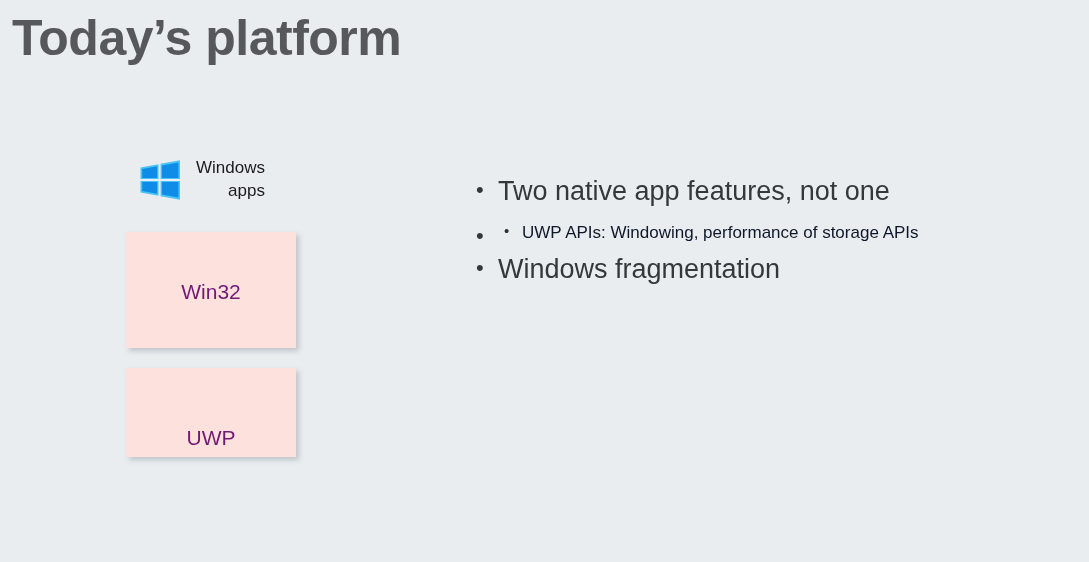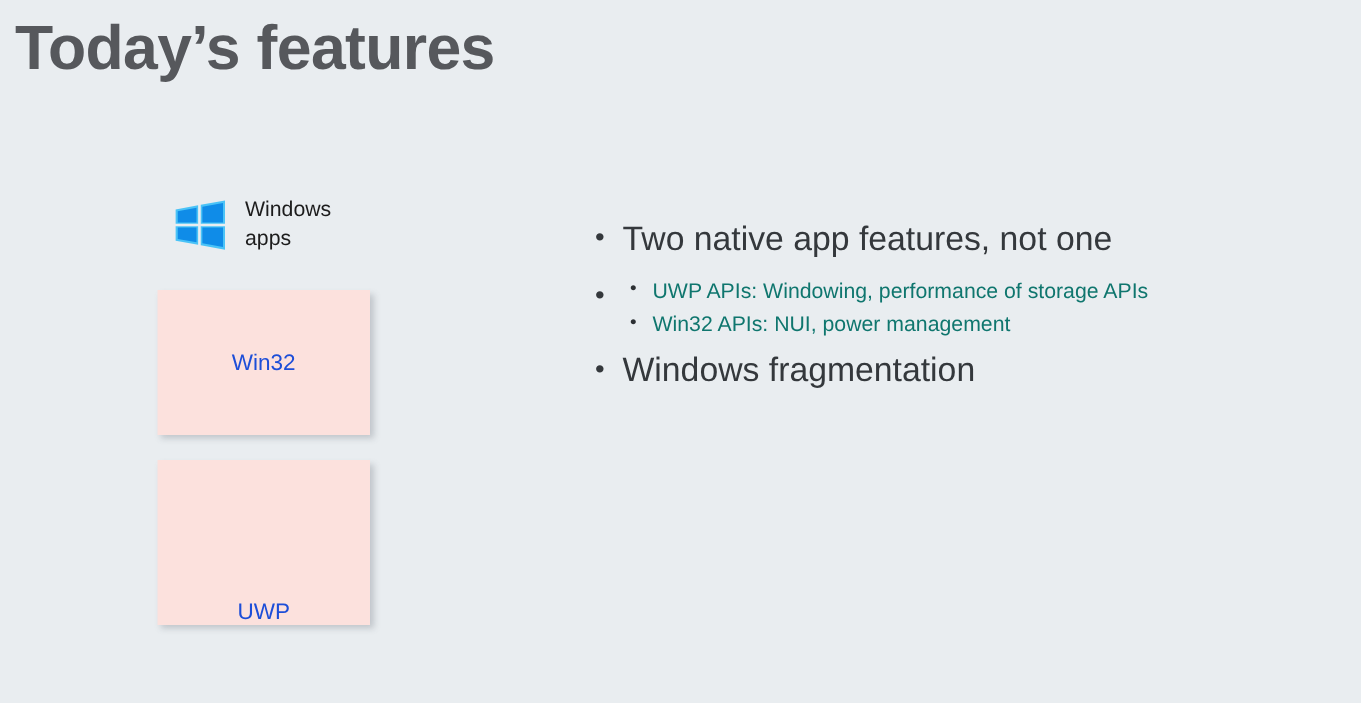--- a/index.html
+++ b/index.html
@@ -51,52 +51,52 @@
   .win-logo {
     width: 48px;
     height: 48px;
     display: block;
     flex: 0 0 auto;
   }
   .win-label {
     font-size: 17px;
     color: #1c1c1c;
     line-height: 1.35;
-    text-align: left;
+    text-align: right;
     white-space: pre-line;
     font-family: "Liberation Sans", sans-serif;
   }
 
   .platform-card {
     position: absolute;
     background: #fce1dd;
     box-shadow: 3px 3px 5px rgba(100,105,115,0.30);
     display: flex;
     justify-content: center;
-    font-size: 18px;
-    color: #1d4ed8;
+    font-size: 21px;
+    color: #701a75;
   }
   .platform-card .card-label {
     display: block;
   }
   .card-win32 {
     left: 126px;
     top: 232px;
     width: 170px;
     height: 116px;
     align-items: flex-start;
   }
   .card-win32 .card-label { margin-top: 48px; }
 
   .card-uwp {
     left: 126px;
     top: 368px;
     width: 170px;
-    height: 132px;
-    align-items: flex-end;
+    height: 89px;
+    align-items: center;
   }
   .card-uwp .card-label { margin-top: 50px; }
 
   
   .bullets {
     position: absolute;
     left: 470px;
     top: 176px;
     width: 580px;
   }
@@ -127,39 +127,39 @@
   }
   ul.sub-bullet-list {
     margin-top: 6px;
     margin-bottom: 2px;
   }
   li.sub-bullet-item {
     position: relative;
     padding-left: 24px;
     font-size: 17px;
     line-height: 1.3;
-    color: #0f766e;
+    color: #0f172a;
     margin-bottom: 5px;
   }
   li.sub-bullet-item::before {
     content: "•";
     position: absolute;
     left: 6px;
     top: -1px;
     font-size: 15px;
     color: #2c3034;
   }
   li.bullet-item.has-sub { margin-bottom: 10px; }
 </style>
 </head>
 <body>
 
 <div class="slide">
 
-  <div class="slide-title">Today’s features</div>
+  <div class="slide-title">Today’s platform</div>
 
   <div class="left-col">
 
     <div class="windows-brand">
       <span>
         <svg class="win-logo" viewBox="0 0 48 48" xmlns="http://www.w3.org/2000/svg" aria-hidden="true">
 
           <g>
             <polygon points="4.5,11.5 22.5,8.2 22.5,23.0 4.5,23.0" fill="#4ac3f7"></polygon>
             <polygon points="24.6,7.8 44.0,4.3 44.0,23.0 24.6,23.0" fill="#4ac3f7"></polygon>
@@ -190,21 +190,20 @@
   <div class="bullets">
     <ul class="bullet-list">
 
       <li class="bullet-item">
         <span class="bullet-text">Two native app features, not one</span>
       </li>
 
       <li class="bullet-item has-sub">
         <ul class="sub-bullet-list">
           <li class="sub-bullet-item">UWP APIs: Windowing, performance of storage APIs</li>
-          <li class="sub-bullet-item">Win32 APIs: NUI, power management</li>
         </ul>
       </li>
 
       <li class="bullet-item">
         <span class="bullet-text">Windows fragmentation</span>
       </li>
 
 
     </ul>
   </div>

